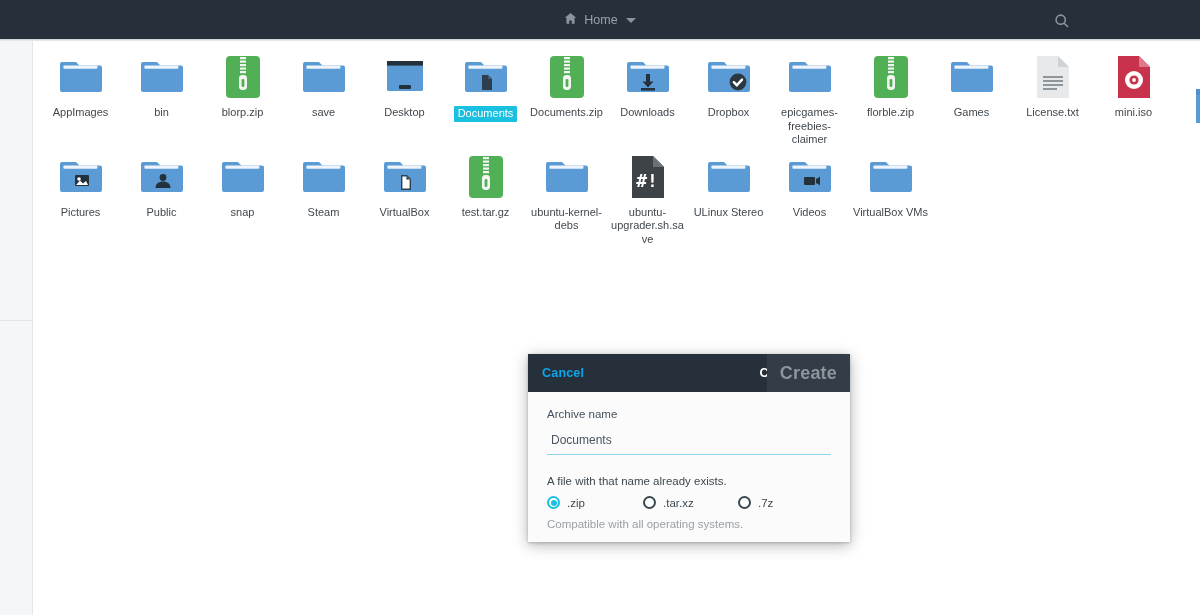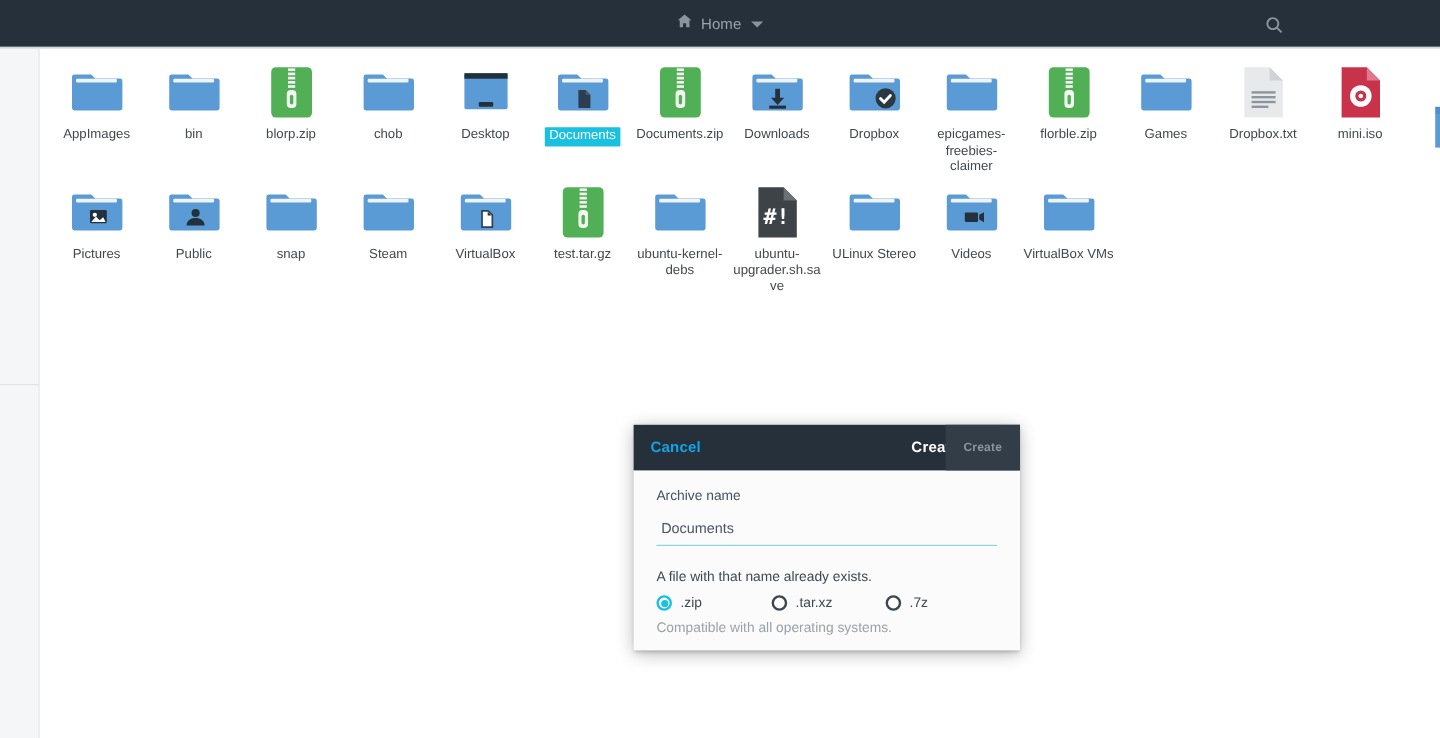--- a/index.html
+++ b/index.html
@@ -94,21 +94,21 @@
     color: #0ea5e9; font-size: 12.5px; font-weight: bold;
     margin-left: 14px; cursor: pointer; letter-spacing: .2px;
   }
   .dlg-title {
     position: absolute; left: 0; right: 0; text-align: right;
     color: #ffffff; font-size: 12.5px; font-weight: bold; letter-spacing: .2px;
     pointer-events: none;
   }
   .dlg-create {
     position: absolute; right: 0; top: 0; height: 38px; min-width: 62px;
-    background: #323d48; color: #8d959c; font-size: 10px; font-weight: bold;
+    background: #323d48; color: #8d959c; font-size: 18px; font-weight: bold;
     display: flex; align-items: center; justify-content: center;
     padding: 16px 13px; cursor: pointer; letter-spacing: .2px;
   }
   .dlg-body { padding: 16px 19px 0 19px; }
   .field-label { font-size: 11.5px; color: #45525e; }
   .name-input {
     margin-top: 13px; font-size: 12px; color: #4a5560;
     padding: 0 0 7px 4px; border: 0; border-bottom: 1px solid #8fd3ea;
     background: transparent; width: 100%; outline: none;
     font-family: "Liberation Sans", sans-serif;
@@ -204,21 +204,21 @@
           <div class="label">blorp.zip</div>
         </div>
         <div class="cell">
           <div class="icon-wrap">
             <svg width="44" height="40" viewBox="0 0 44 40">
     <path fill="#5b9bd5" d="M3 5h14l3.4 3.4H41a2 2 0 0 1 2 2V33a2 2 0 0 1-2 2H3a2 2 0 0 1-2-2V7a2 2 0 0 1 2-2z"></path>
     <rect x="4.4" y="8.6" width="34" height="3.2" rx="1" fill="#eef4fa"></rect>
 
   </svg>
           </div>
-          <div class="label">chob</div>
+          <div class="label">save</div>
         </div>
         <div class="cell">
           <div class="icon-wrap">
             <svg width="44" height="40" viewBox="0 0 44 40">
     <rect x="4" y="4" width="36" height="30" rx="1.5" fill="#5b9bd5"></rect>
     <rect x="4" y="4" width="36" height="4.6" fill="#23313d"></rect>
     <rect x="16" y="28" width="12" height="4" rx="1" fill="#23313d"></rect>
   </svg>
           </div>
           <div class="label">Desktop</div>
@@ -319,21 +319,21 @@
     <path fill="#e7e9ea" d="M2 1h21l11 11v31H2z"></path>
     <path fill="#cfd3d5" d="M23 1l11 11H23z"></path>
     <g fill="#8d969c">
       <rect x="8" y="21" width="20" height="2"></rect>
                 <rect x="8" y="25" width="20" height="2"></rect>
       <rect x="8" y="29" width="20" height="2"></rect>
                 <rect x="8" y="33" width="14" height="2"></rect>
     </g>
   </svg>
           </div>
-          <div class="label">Dropbox.txt</div>
+          <div class="label">License.txt</div>
         </div>
         <div class="cell">
           <div class="icon-wrap">
             <svg width="36" height="44" viewBox="0 0 36 44">
     <path fill="#c8334b" d="M2 1h21l11 11v31H2z"></path>
     <path fill="#e0788c" d="M23 1l11 11H23z"></path>
     <circle cx="18" cy="25" r="9" fill="#ffffff"></circle>
     <circle cx="18" cy="25" r="4.6" fill="#c8334b"></circle>
     <circle cx="18" cy="25" r="1.9" fill="#ffffff"></circle>
   </svg>

